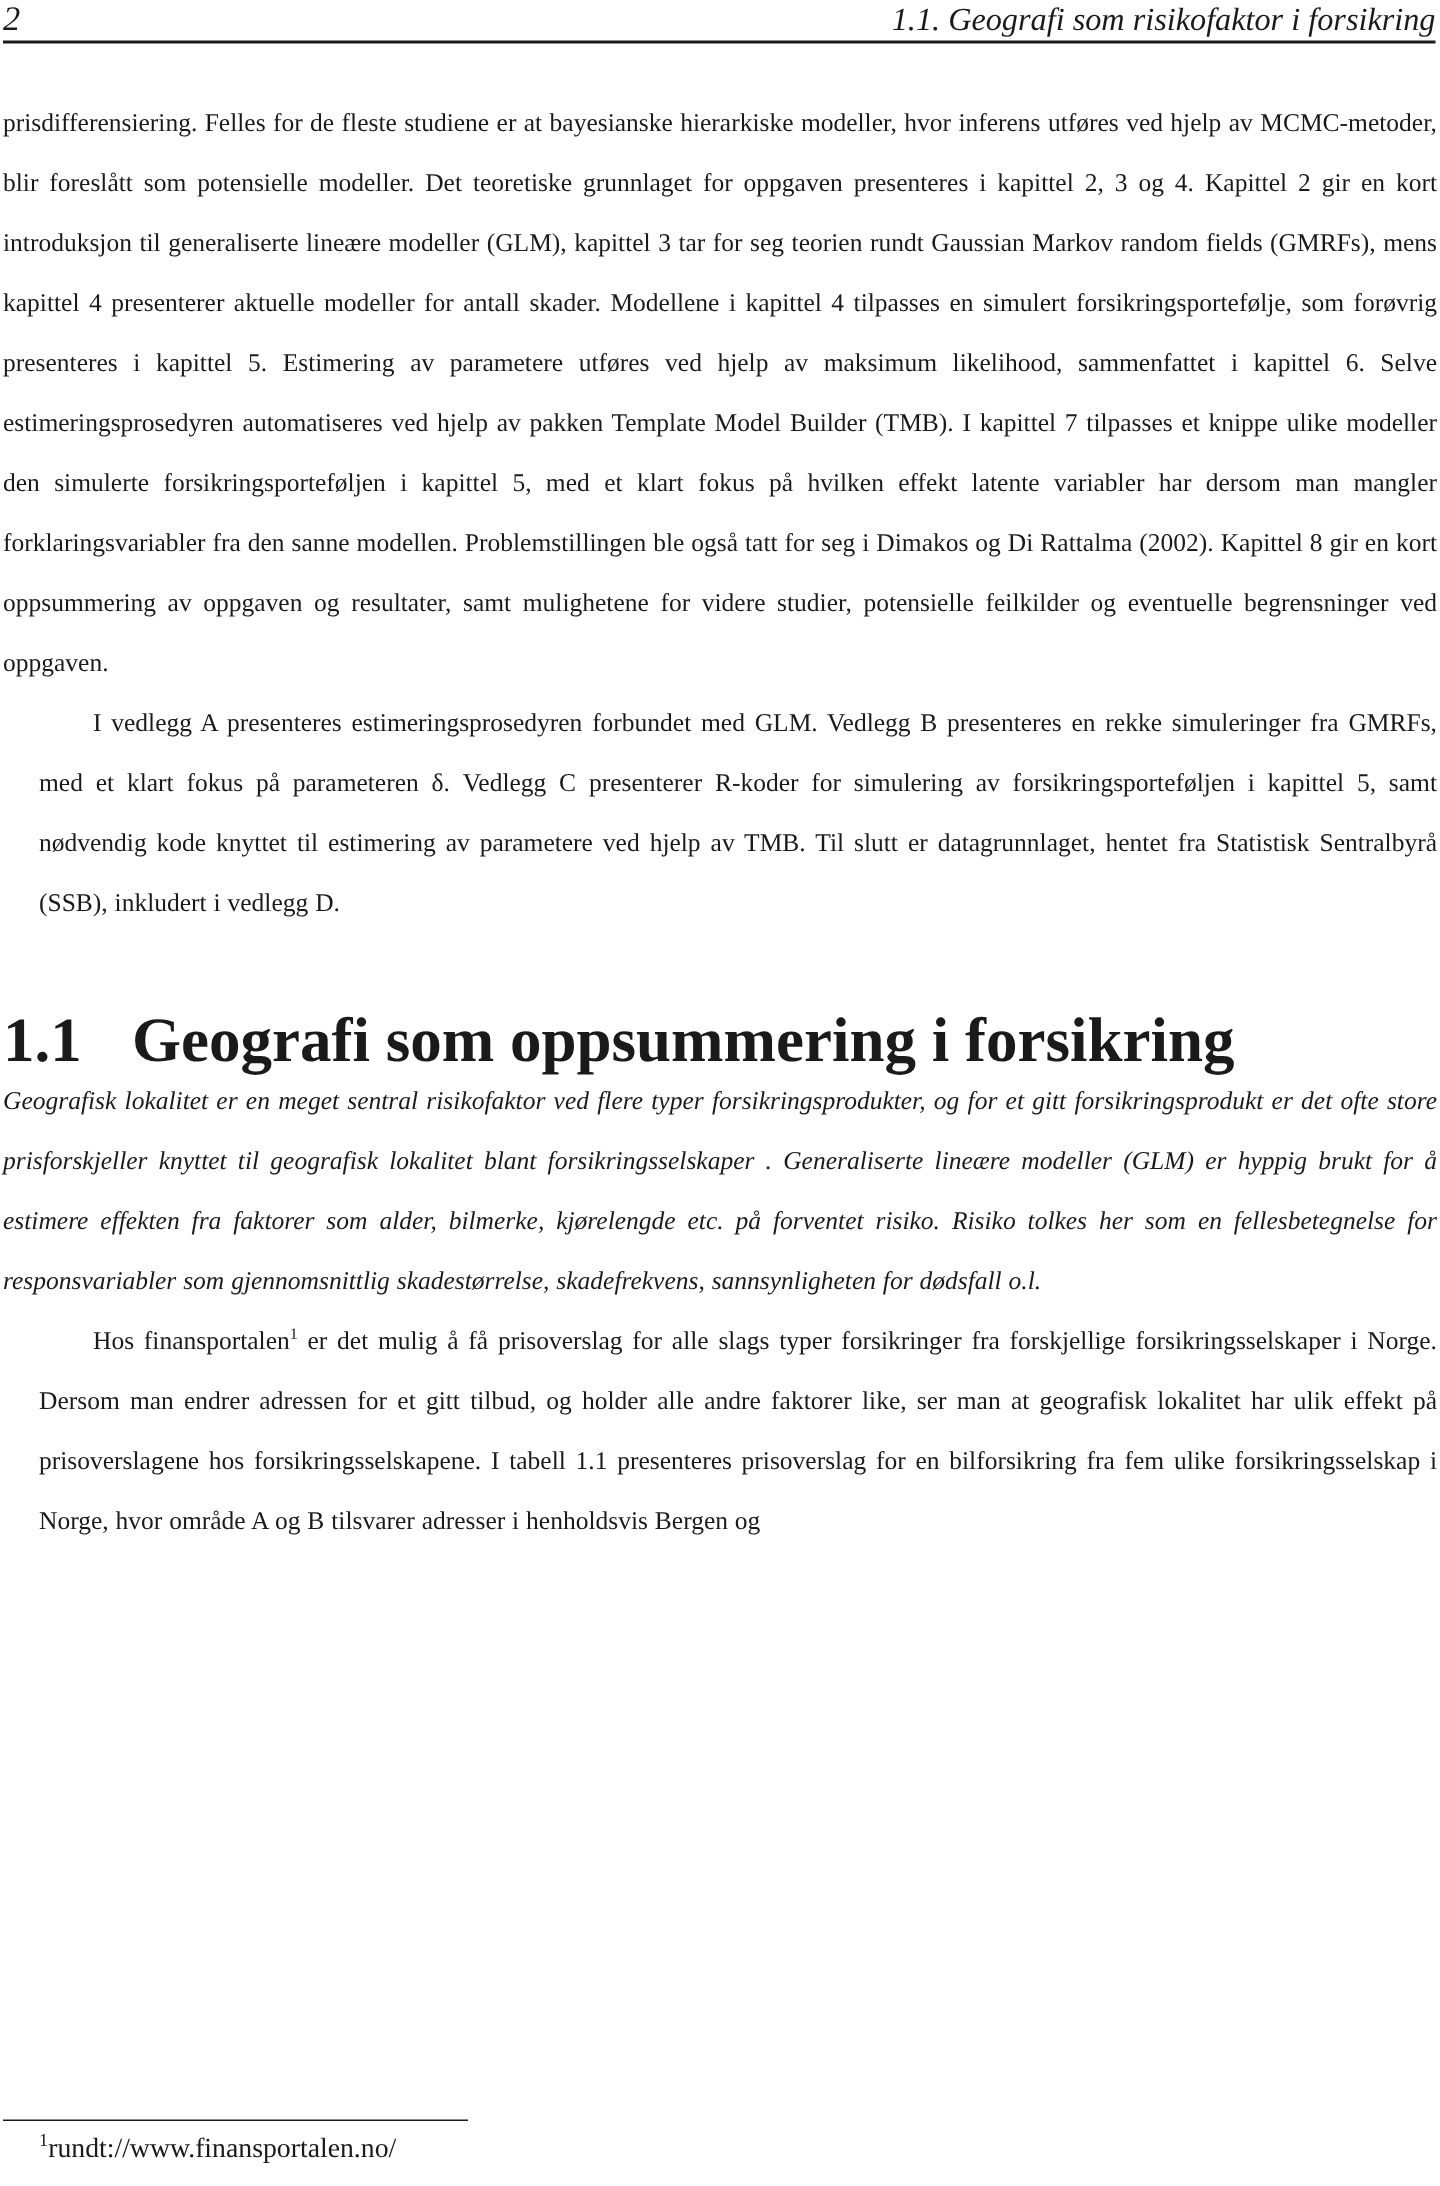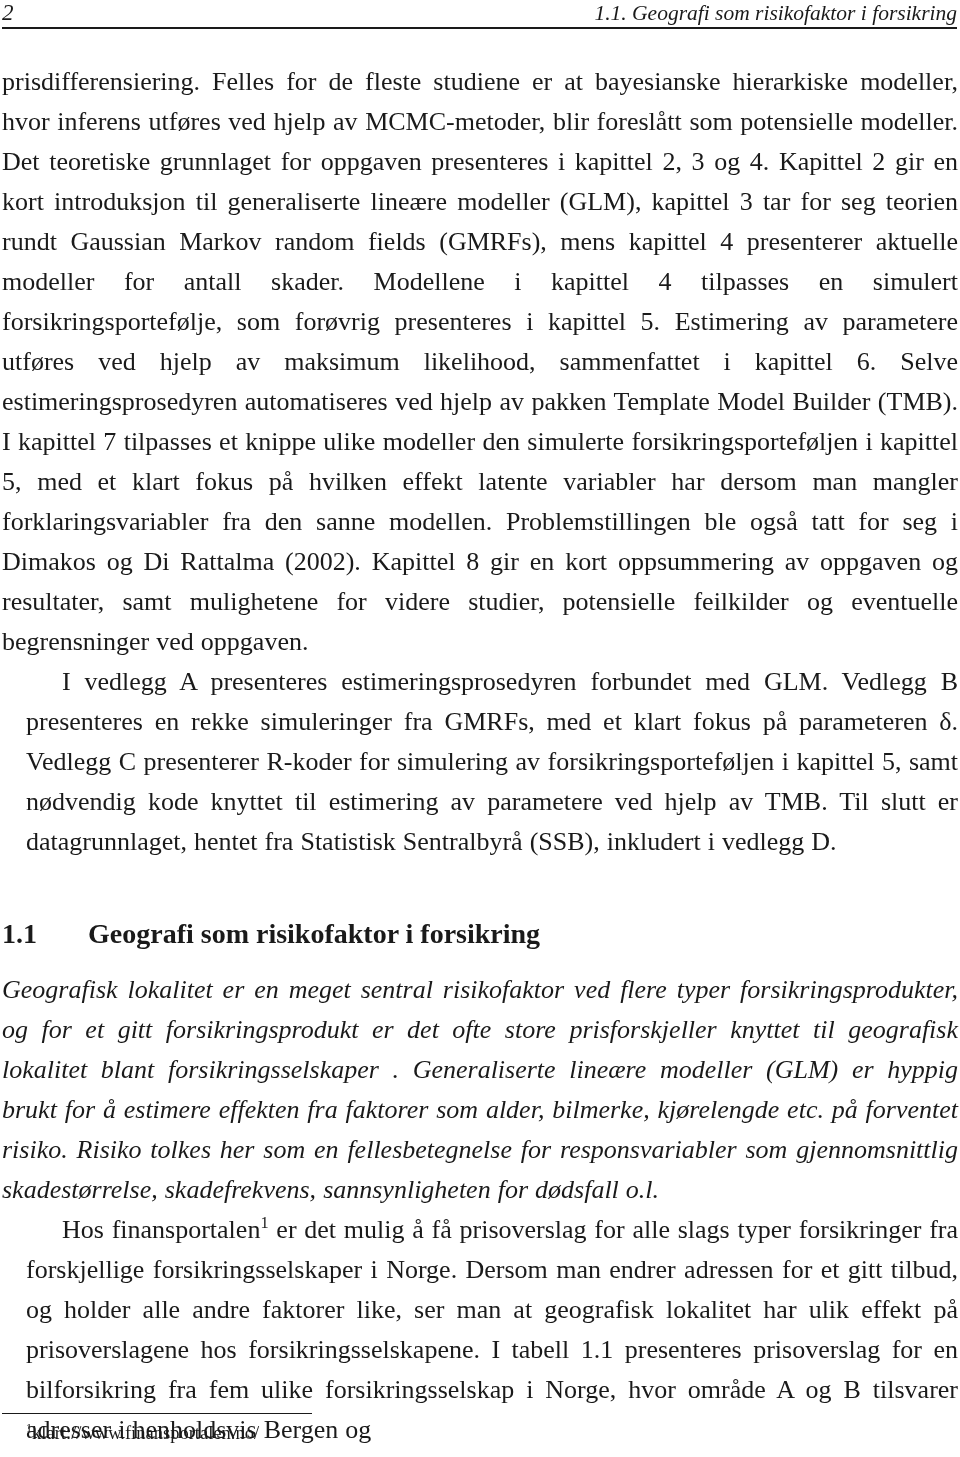--- a/index.html
+++ b/index.html
@@ -53,21 +53,21 @@
     height: 1.6px;
     background: #1a1a1a;
   }
 
   
   .body-block {
     margin-top: 26px;
   }
   p.para {
     margin: 0;
-    font-size: 26px;
+    font-size: 17px;
     line-height: 40px;
     text-align: justify;
     text-justify: inter-word;
     word-spacing: 0.02em;
     hyphens: none;
   }
   p.para.indent {
     text-indent: 36px;
     margin-left: 24px;
   }
@@ -75,25 +75,25 @@
   sup.fn-mark {
     font-size: 0.63em;
     vertical-align: super;
     line-height: 0;
   }
 
   
   .section-heading {
     display: flex;
     align-items: baseline;
-    font-size: 28px;
+    font-size: 42px;
     font-weight: bold;
     line-height: 40px;
     margin-top: 52px;
-    margin-bottom: 16px;
+    margin-bottom: 0;
   }
   .section-number {
     width: 86px;
     flex: 0 0 86px;
   }
   .section-title {
     flex: 1 1 auto;
   }
   .after-heading {
     margin-top: 28px;
@@ -136,31 +136,31 @@
   </div>
 
   <div class="body-block">
 
     <p class="para">prisdifferensiering. Felles for de fleste studiene er at bayesianske hierarkiske modeller, hvor inferens utføres ved hjelp av MCMC-metoder, blir foreslått som potensielle modeller. Det teoretiske grunnlaget for oppgaven presenteres i kapittel 2, 3 og 4. Kapittel 2 gir en kort introduksjon til generaliserte lineære modeller (GLM), kapittel 3 tar for seg teorien rundt Gaussian Markov random fields (GMRFs), mens kapittel 4 presenterer aktuelle modeller for antall skader. Modellene i kapittel 4 tilpasses en simulert forsikringsportefølje, som forøvrig presenteres i kapittel 5. Estimering av parametere utføres ved hjelp av maksimum likelihood, sammenfattet i kapittel 6. Selve estimeringsprosedyren automatiseres ved hjelp av pakken Template Model Builder (TMB). I kapittel 7 tilpasses et knippe ulike modeller den simulerte forsikringsporteføljen i kapittel 5, med et klart fokus på hvilken effekt latente variabler har dersom man mangler forklaringsvariabler fra den sanne modellen. Problemstillingen ble også tatt for seg i Dimakos og Di Rattalma (2002). Kapittel 8 gir en kort oppsummering av oppgaven og resultater, samt mulighetene for videre studier, potensielle feilkilder og eventuelle begrensninger ved oppgaven.</p>
 
     <p class="para indent">I vedlegg A presenteres estimeringsprosedyren forbundet med GLM. Vedlegg B presenteres en rekke simuleringer fra GMRFs, med et klart fokus på parameteren δ. Vedlegg C presenterer R-koder for simulering av forsikringsporteføljen i kapittel 5, samt nødvendig kode knyttet til estimering av parametere ved hjelp av TMB. Til slutt er datagrunnlaget, hentet fra Statistisk Sentralbyrå (SSB), inkludert i vedlegg D.</p>
 
     <h2 class="section-heading">
       <span class="section-number">1.1</span>
-      <span class="section-title">Geografi som risikofaktor i forsikring</span>
+      <span class="section-title">Geografi som oppsummering i forsikring</span>
     </h2>
 
     <p class="para after-heading">Geografisk lokalitet er en meget sentral risikofaktor ved flere typer forsikringsprodukter, og for et gitt forsikringsprodukt er det ofte store prisforskjeller knyttet til geografisk lokalitet blant forsikringsselskaper . Generaliserte lineære modeller (GLM) er hyppig brukt for å estimere effekten fra faktorer som alder, bilmerke, kjørelengde etc. på forventet risiko. Risiko tolkes her som en fellesbetegnelse for responsvariabler som gjennomsnittlig skadestørrelse, skadefrekvens, sannsynligheten for dødsfall o.l.</p>
 
     <p class="para indent">
       <span>Hos finansportalen</span><sup class="fn-mark">1</sup><span> er det mulig å få prisoverslag for alle slags typer forsikringer fra forskjellige forsikringsselskaper i Norge. Dersom man endrer adressen for et gitt tilbud, og holder alle andre faktorer like, ser man at geografisk lokalitet har ulik effekt på prisoverslagene hos forsikringsselskapene. I tabell 1.1 presenteres prisoverslag for en bilforsikring fra fem ulike forsikringsselskap i Norge, hvor område A og B tilsvarer adresser i henholdsvis Bergen og</span>
     </p>
 
   </div>
 
   <div class="footnote-area">
     <div class="footnote-rule"></div>
     <div class="footnote-text">
-      <sup>1</sup><span>klart://www.finansportalen.no/</span>
+      <sup>1</sup><span>rundt://www.finansportalen.no/</span>
     </div>
   </div>
 
 </div>
 
 </body></html>

